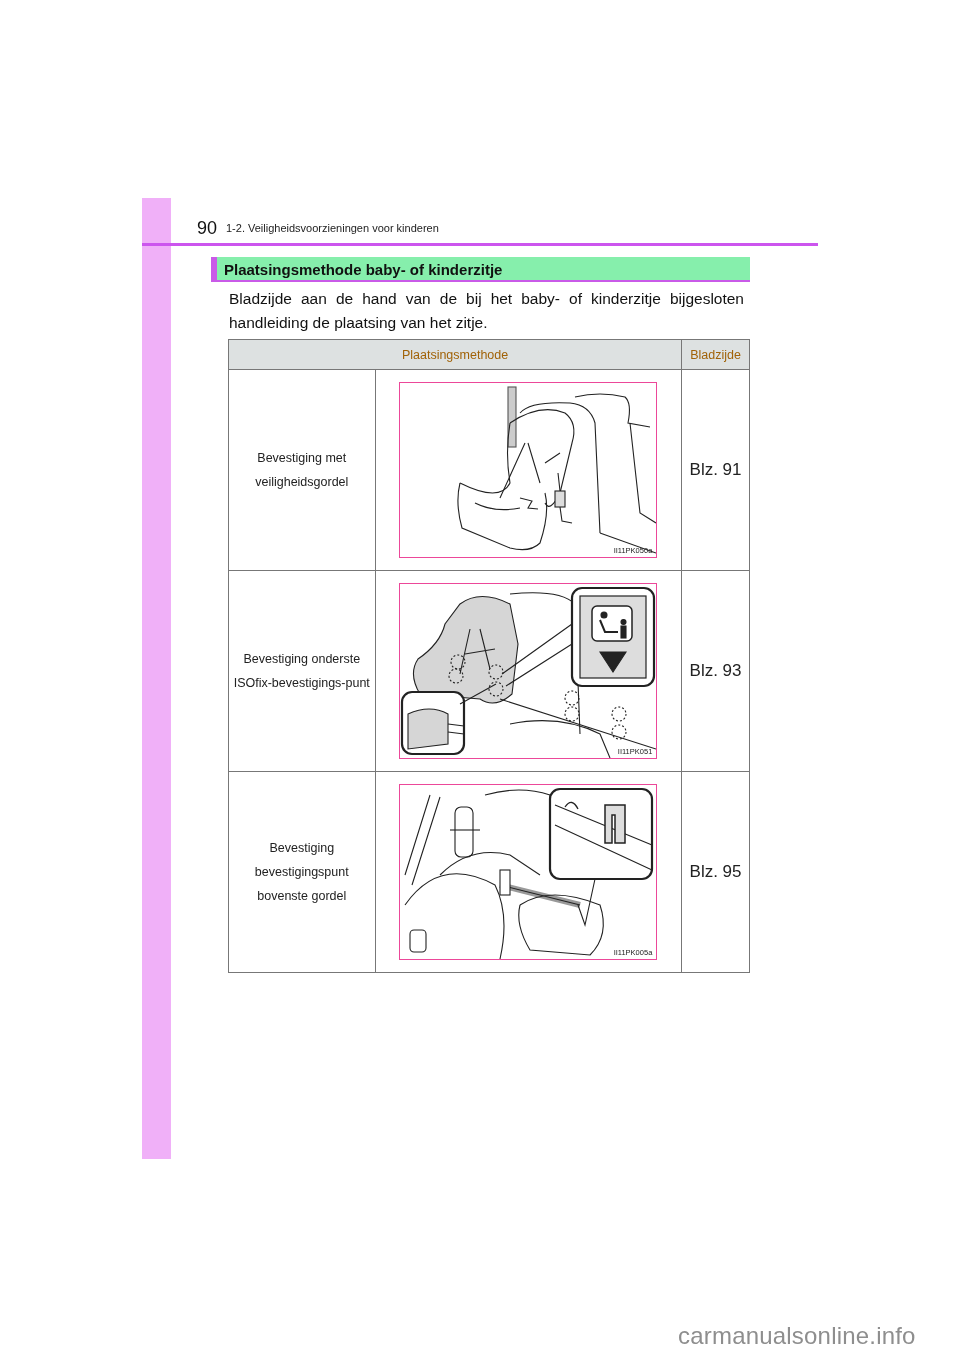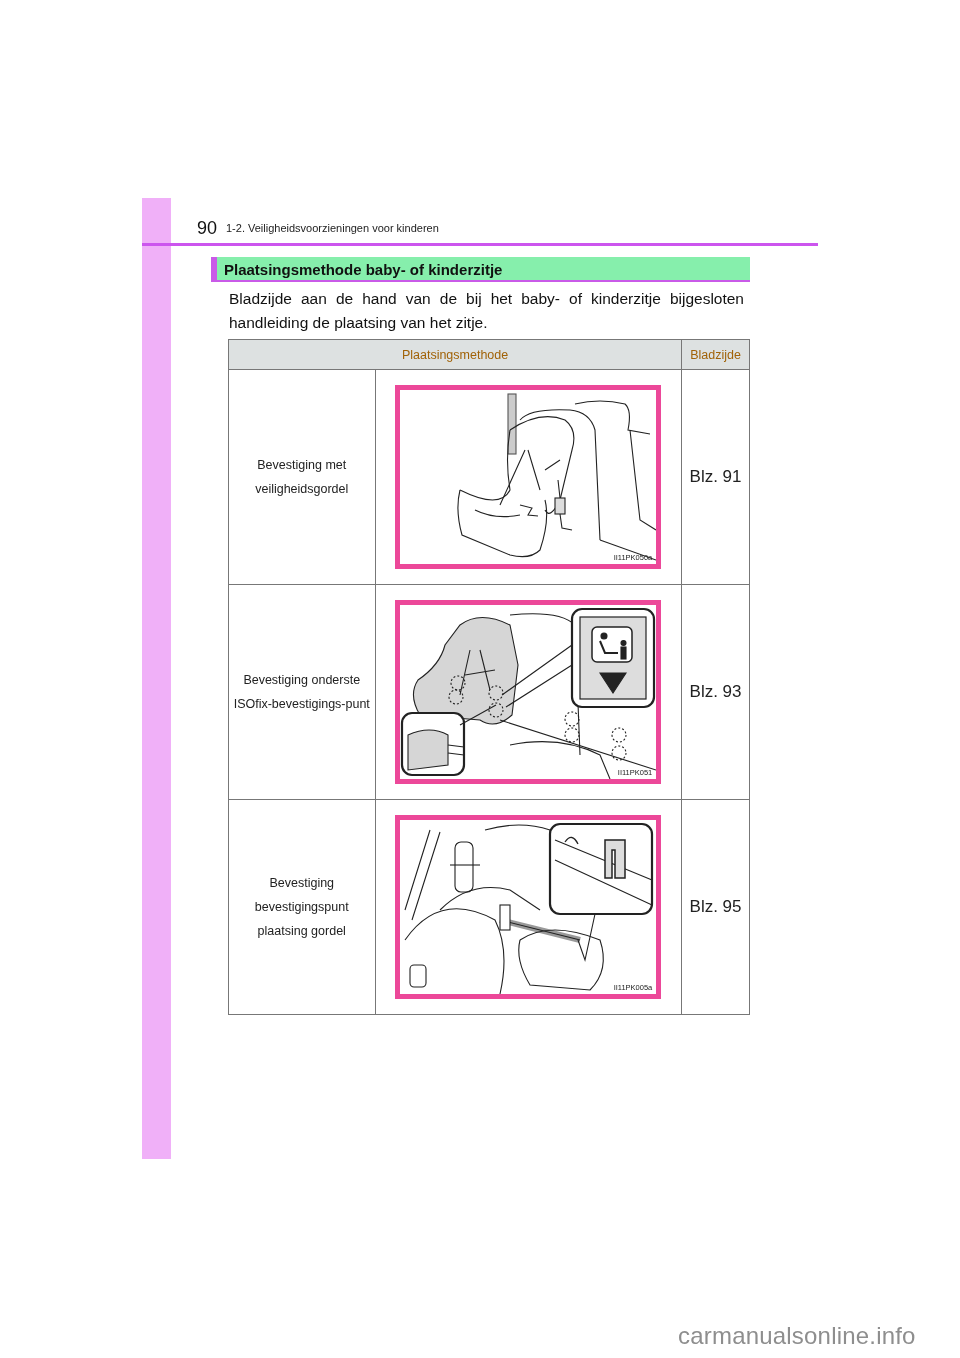--- a/index.html
+++ b/index.html
@@ -14,21 +14,21 @@
   .section-bar .accent { position:absolute; left:0; top:0; width:6px; height:23px; background:#c95ae8; }
   .section-title { position:absolute; left:13px; top:4px; font-weight:bold; font-size:15px; color:#111; }
   .intro { position:absolute; left:229px; top:287px; width:515px; font-size:15.5px; line-height:24px;
            text-align:justify; color:#111; }
   table.tbl { position:absolute; left:228px; top:339px; width:522px; border-collapse:collapse; font-size:12.5px; }
   .tbl th { background:#dde1e1; font-weight:normal; height:27px; border:1px solid #777; color:#a16207; }
   .tbl td { border:1px solid #777; text-align:center; vertical-align:middle; height:200px; padding:0; color:#222; }
   .tbl td.method { width:146px; line-height:24px; }
   .tbl td.page { width:67px; font-size:17px; }
   .tbl td.fig { width:306px; }
-  .figbox { width:256px; height:174px; border:5px solid #ec4899; margin:15px auto; position:relative; background:#fff; }
+  .figbox { width:256px; height:174px; border:1px solid #ec4899; margin:0 auto; position:relative; background:#fff; }
   .figbox svg { position:absolute; left:0; top:0; }
   .figcode { position:absolute; right:4px; bottom:2px; font-size:7.5px; color:#222; }
   .watermark { position:absolute; left:678px; top:1322px; font-size:24px; color:#8e8e8e; letter-spacing:0.2px; }
 </style>
 </head>
 <body>
 
 <div class="sidebar"></div>
 <div class="page-num">90</div>
 <div class="chapter">1-2. Veiligheidsvoorzieningen voor kinderen</div>
@@ -107,21 +107,21 @@
             <path d="M48 140 L64 142 M48 148 L64 150"></path>
             <path d="M60 120 L96 100"></path>
           </svg>
           <div class="figcode">II11PK051</div>
         </div>
       </td>
       <td class="page">Blz. 93</td>
     </tr>
 
     <tr>
-      <td class="method">Bevestiging bevestigingspunt plaatsing gordel</td>
+      <td class="method">Bevestiging bevestigingspunt bovenste gordel</td>
       <td class="fig">
         <div class="figbox">
           <svg width="256" height="174" viewBox="0 0 256 174" fill="none" stroke="#222" stroke-width="1.1">
             <path d="M30 10 L5 90 M40 12 L12 100"></path>
             <rect x="55" y="22" width="18" height="50" rx="6"></rect>
             <path d="M50 45 L80 45"></path>
             <path d="M5 120 Q40 70 95 100 Q110 130 100 174"></path>
             <path d="M40 90 Q70 60 110 70 L140 90"></path>
             <path d="M100 100 L180 120" stroke-width="6" stroke="#999"></path>
             <path d="M100 100 L180 120"></path>

